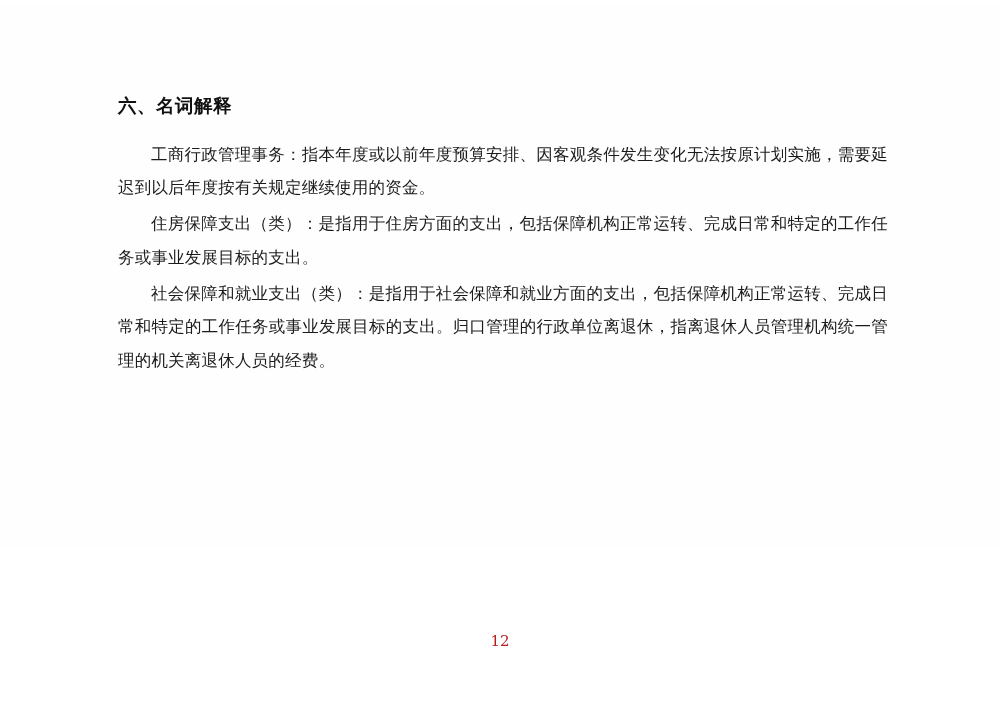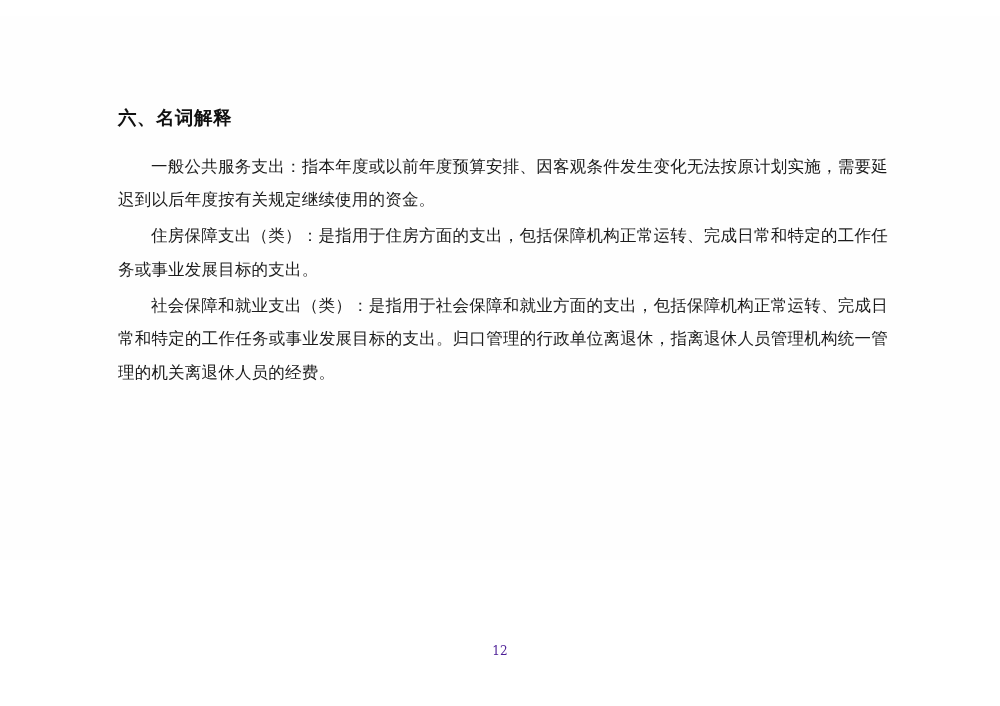--- a/index.html
+++ b/index.html
@@ -11,21 +11,21 @@
     width: 1000px;
     height: 706px;
     font-family: "DejaVu Sans", "Liberation Sans", sans-serif;
     color: #1a1a1a;
     position: relative;
     overflow: hidden;
   }
   .page {
     position: absolute;
     left: 0;
-    top: 16px;
+    top: 4px;
     width: 1000px;
     height: 544px;
     background: #fefefe;
     box-sizing: border-box;
   }
   .content {
     position: absolute;
     left: 118px;
     top: 88px;
     width: 770px;
@@ -50,28 +50,28 @@
     text-justify: inter-ideograph;
     letter-spacing: 0.2px;
   }
   .page-number {
     position: absolute;
     left: 0;
     top: 628px;
     width: 1000px;
     text-align: center;
     font-family: "DejaVu Serif", "Liberation Serif", serif;
-    font-size: 12px;
-    color: #4c1d95;
+    font-size: 15px;
+    color: #b91c1c;
   }
 </style>
 </head>
 <body>
 
 <div class="page">
   <div class="content">
     <h2 class="section-heading">六、名词解释</h2>
-    <p class="para">一般公共服务支出：指本年度或以前年度预算安排、因客观条件发生变化无法按原计划实施，需要延迟到以后年度按有关规定继续使用的资金。</p>
+    <p class="para">工商行政管理事务：指本年度或以前年度预算安排、因客观条件发生变化无法按原计划实施，需要延迟到以后年度按有关规定继续使用的资金。</p>
     <p class="para">住房保障支出（类）：是指用于住房方面的支出，包括保障机构正常运转、完成日常和特定的工作任务或事业发展目标的支出。</p>
     <p class="para">社会保障和就业支出（类）：是指用于社会保障和就业方面的支出，包括保障机构正常运转、完成日常和特定的工作任务或事业发展目标的支出。归口管理的行政单位离退休，指离退休人员管理机构统一管理的机关离退休人员的经费。</p>
   </div>
   <div class="page-number">12</div>
 </div>
 
 </body></html>

